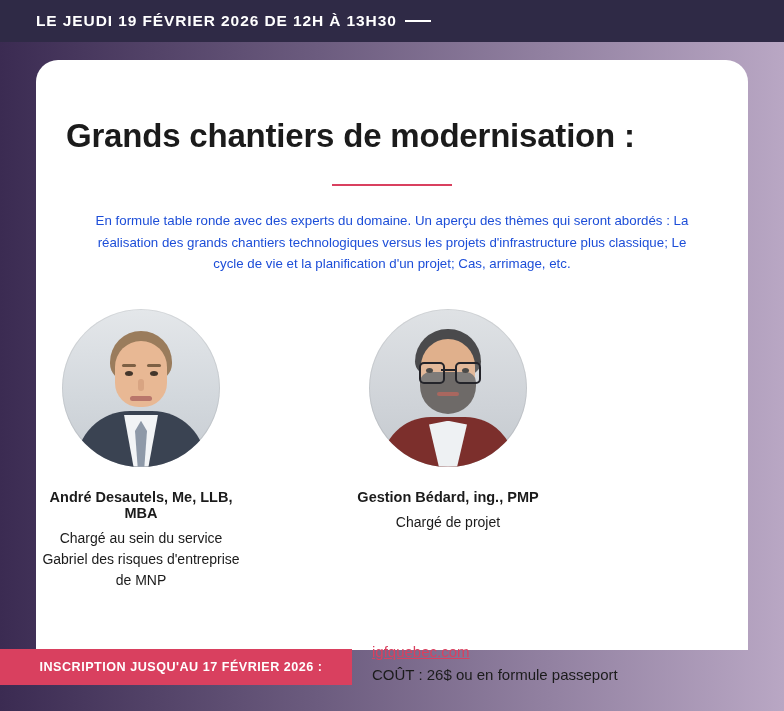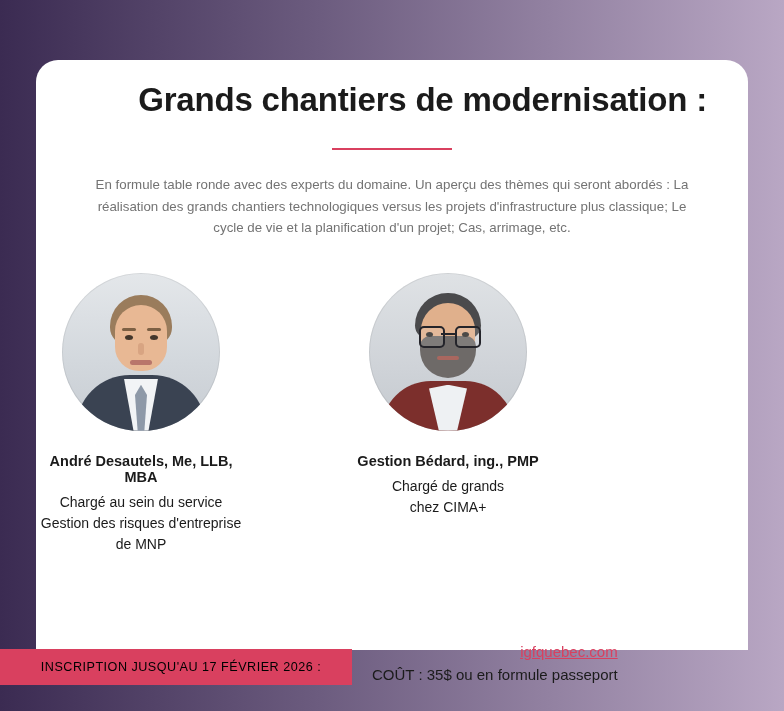--- a/index.html
+++ b/index.html
@@ -54,23 +54,23 @@
     left: 36px;
     width: 712px;
     height: 590px;
     background: #ffffff;
     border-radius: 22px 22px 0 0;
     box-sizing: border-box;
     overflow: hidden;
   }
 
   .title-wrap {
-    margin-top: 20px;
-    text-align: right;
-    padding: 0 41px;
+    margin-top: 56px;
+    text-align: left;
+    padding: 0 30px;
   }
   .title-line-1 {
     font-size: 33px;
     font-weight: bold;
     color: #1b1b1b;
     letter-spacing: -0.2px;
     line-height: 1.22;
   }
   .title-line-2 {
     font-size: 33px;
@@ -87,21 +87,21 @@
     background: #d9405f;
     margin: 28px auto 0 auto;
   }
 
   .description {
     margin: 24px auto 0 auto;
     width: 600px;
     text-align: center;
     font-size: 13.3px;
     line-height: 1.62;
-    color: #737373;
+    color: #1d4ed8;
   }
 
   
   .speakers {
     display: flex;
     justify-content: flex-start;
     gap: 97px;
     margin-top: 34px;
   }
   .speaker {
@@ -289,49 +289,52 @@
     width: 352px;
     height: 36px;
     background: #d9405f;
     display: flex;
     align-items: center;
     justify-content: center;
     box-sizing: border-box;
     padding-left: 10px;
   }
   .footer-band-text {
-    color: #000000;
+    color: #ffffff;
     font-size: 12.6px;
-    font-weight: normal;
+    font-weight: bold;
     letter-spacing: 0.5px;
   }
   .footer-right {
     position: absolute;
     left: 372px;
     top: -6px;
   }
   .footer-link {
     display: block;
     color: #d9405f;
     font-size: 15px;
     text-decoration: underline;
-    text-align: right;
   }
   .footer-cost {
     display: block;
     margin-top: 6px;
     color: #1b1b1b;
     font-size: 15px;
   }
 </style>
 </head>
 <body>
 
 <div class="poster">
 
+  <div class="date-bar">
+    <span class="date-text">LE JEUDI 19 FÉVRIER 2026 DE 12H À 13H30</span>
+    <span class="date-underline"></span>
+  </div>
 
   <div class="card">
 
     <div class="title-wrap">
       <div class="title-line-1">Grands chantiers de modernisation :</div>
     </div>
 
     <div class="divider"></div>
 
     <div class="description">En formule table ronde avec des experts du domaine. Un aperçu des thèmes qui seront abordés : La réalisation des grands chantiers technologiques versus les projets d'infrastructure plus classique; Le cycle de vie et la planification d'un projet; Cas, arrimage, etc.</div>
@@ -347,48 +350,47 @@
           <div class="face"></div>
           <div class="brow-l"></div>
           <div class="brow-r"></div>
           <div class="eye-l"></div>
           <div class="eye-r"></div>
           <div class="nose"></div>
           <div class="mouth"></div>
         </div>
         <div class="speaker-name">André Desautels, Me, LLB, MBA</div>
         <div class="speaker-role">Chargé au sein du service</div>
-        <div class="speaker-role" style="margin-top:0">Gestion des risques d'entreprise de MNP</div>
+        <div class="speaker-role" style="margin-top:0">Gabriel des risques d'entreprise de MNP</div>
       </div>
 
       <div class="speaker">
         <div class="portrait p2">
           <div class="body"></div>
           <div class="collar"></div>
           <div class="hair"></div>
           <div class="face"></div>
           <div class="beard"></div>
           <div class="lip"></div>
           <div class="eye-l"></div>
           <div class="eye-r"></div>
           <div class="glass-l"></div>
           <div class="glass-r"></div>
           <div class="bridge"></div>
         </div>
         <div class="speaker-name">Gestion Bédard, ing., PMP</div>
-        <div class="speaker-role">Chargé de grands</div>
-        <div class="speaker-role" style="margin-top:0">chez CIMA+</div>
+        <div class="speaker-role">Chargé de projet</div>
       </div>
 
     </div>
   </div>
 
   <div class="footer">
     <div class="footer-band">
       <span class="footer-band-text">INSCRIPTION JUSQU'AU 17 FÉVRIER 2026 :</span>
     </div>
     <div class="footer-right">
       <a class="footer-link" href="#">igfquebec.com</a>
-      <span class="footer-cost">COÛT : 35$ ou en formule passeport</span>
+      <span class="footer-cost">COÛT : 26$ ou en formule passeport</span>
     </div>
   </div>
 
 </div>
 
 </body></html>

